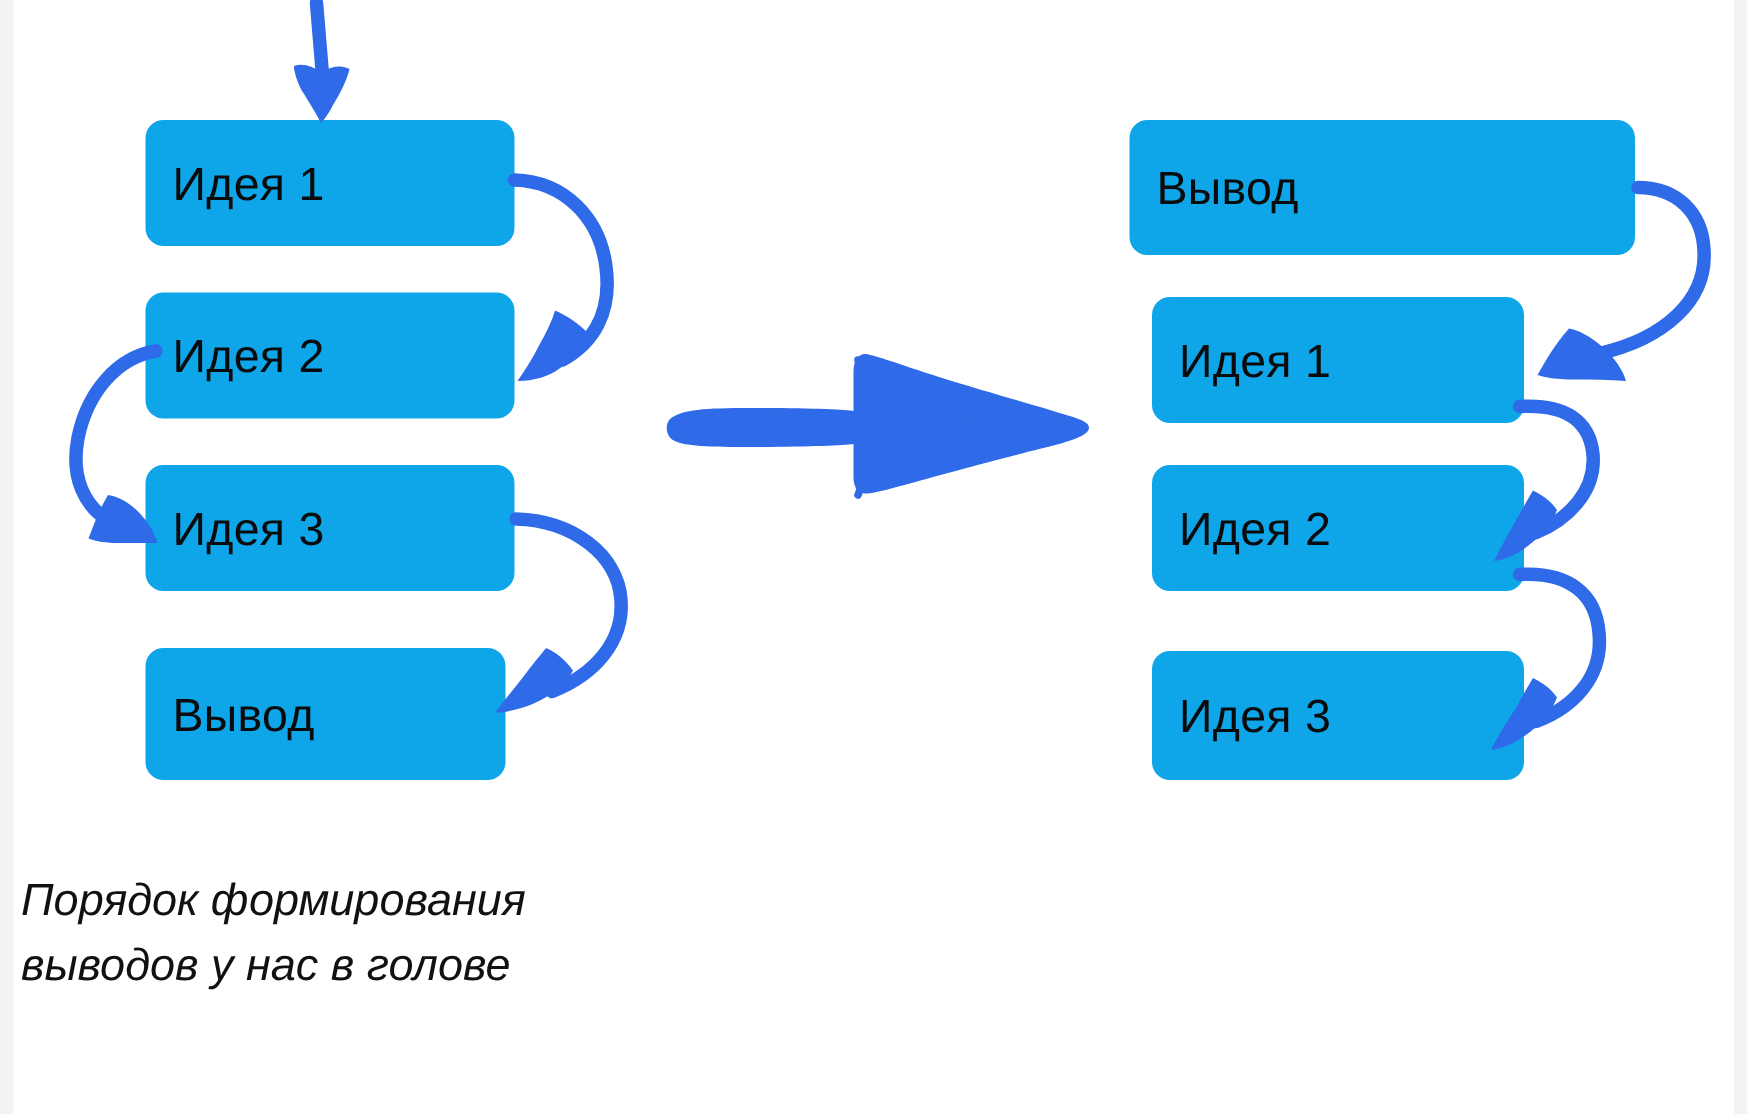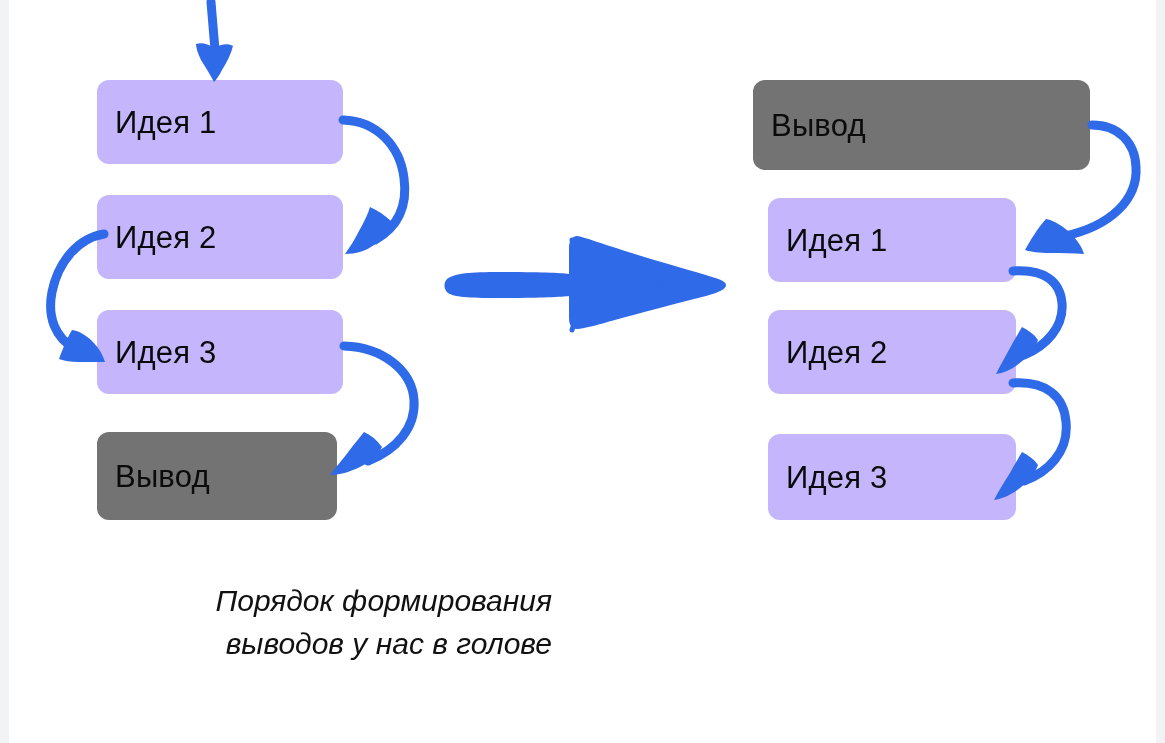--- a/index.html
+++ b/index.html
@@ -35,22 +35,22 @@
     align-items: center;
     box-sizing: border-box;
     padding-left: 18px;
     font-size: 31px;
     line-height: 1;
     color: #0b0b0b;
     letter-spacing: 0.2px;
     font-family: "Liberation Sans", sans-serif;
     user-select: none;
   }
-  .node.green { background: #c4b5fd; }
-  .node.pink  { background: #737373; text-align: right; }
+  .node.green { background: #0ea5e9; }
+  .node.pink  { background: #0ea5e9; text-align: right; }
 
   .caption {
     position: absolute;
     font-style: italic;
     font-size: 30px;
     line-height: 1.42;
     color: #111111;
     font-family: "Liberation Sans", sans-serif;
     white-space: pre-line;
     user-select: none;
@@ -181,17 +181,17 @@
 
     <g>
       <path class="arrow-stroke" stroke-width="9" d="M1013,383 C1046,381 1064,396 1066,422 C1069,452 1048,472 1024,481"></path>
       <path class="arrow-head" d="M1038,465 C1035,473 1029,481 1020,488 C1011,495 1002,499 994,500
                C998,492 1004,482 1010,473 C1015,464 1019,457 1022,452
                C1028,455 1034,459 1038,465 Z"></path>
     </g>
 
   </svg>
 
-  <div class="caption" style="left:32px; top:580px; width:520px;text-align:right;">Порядок формирования
+  <div class="caption" style="left:14px; top:580px; width:520px;">Порядок формирования
 выводов у нас в голове</div>
 
 
 </div>
 
 </body></html>

